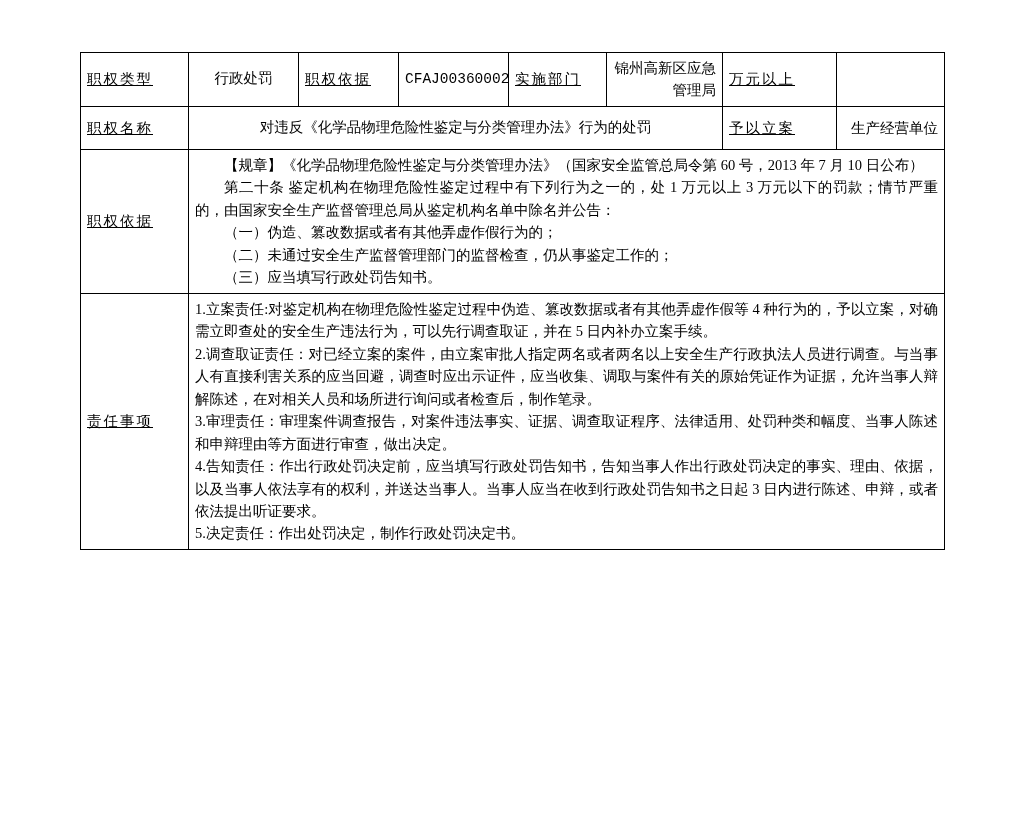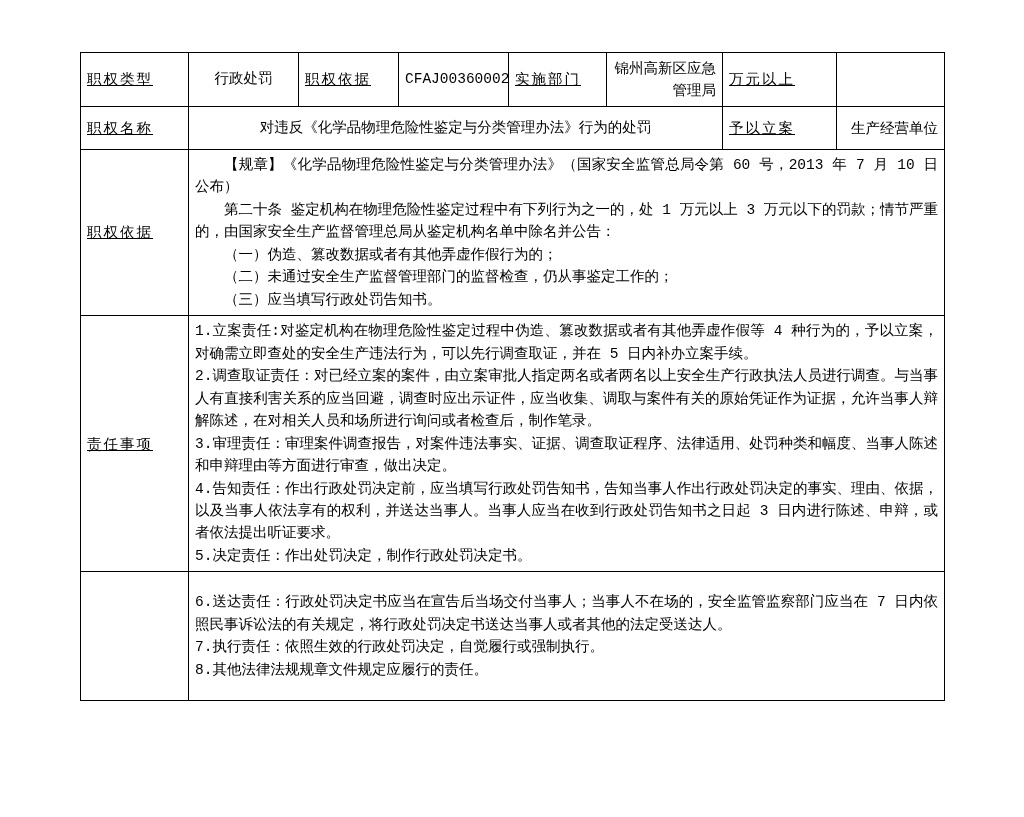--- a/index.html
+++ b/index.html
@@ -43,21 +43,20 @@
     font-family: Liberation Mono, monospace;
   }
   td.body-cell {
     vertical-align: top;
     text-align: justify;
     padding: 6px 8px 8px 8px;
   }
   .line {
     margin: 0;
     padding: 0;
-    font-family: Liberation Mono, monospace;
   }
   .indent {
     text-indent: 2em;
   }
   .tall {
     height: 34px;
   }
   .cell-two-line {
     text-align: right;
     line-height: 1.5;
@@ -111,23 +110,15 @@
       <tr>
         <td class="label">责任事项</td>
         <td class="body-cell" colspan="7">
           <p class="line">1.立案责任:对鉴定机构在物理危险性鉴定过程中伪造、篡改数据或者有其他弄虚作假等 4 种行为的，予以立案，对确需立即查处的安全生产违法行为，可以先行调查取证，并在 5 日内补办立案手续。</p>
           <p class="line">2.调查取证责任：对已经立案的案件，由立案审批人指定两名或者两名以上安全生产行政执法人员进行调查。与当事人有直接利害关系的应当回避，调查时应出示证件，应当收集、调取与案件有关的原始凭证作为证据，允许当事人辩解陈述，在对相关人员和场所进行询问或者检查后，制作笔录。</p>
           <p class="line">3.审理责任：审理案件调查报告，对案件违法事实、证据、调查取证程序、法律适用、处罚种类和幅度、当事人陈述和申辩理由等方面进行审查，做出决定。</p>
           <p class="line">4.告知责任：作出行政处罚决定前，应当填写行政处罚告知书，告知当事人作出行政处罚决定的事实、理由、依据，以及当事人依法享有的权利，并送达当事人。当事人应当在收到行政处罚告知书之日起 3 日内进行陈述、申辩，或者依法提出听证要求。</p>
           <p class="line">5.决定责任：作出处罚决定，制作行政处罚决定书。</p>
         </td>
       </tr>
-      <tr>
-        <td class="label"></td>
-        <td class="body-cell" colspan="7" style="height:120px">
-          <p class="line">6.送达责任：行政处罚决定书应当在宣告后当场交付当事人；当事人不在场的，安全监管监察部门应当在 7 日内依照民事诉讼法的有关规定，将行政处罚决定书送达当事人或者其他的法定受送达人。</p>
-          <p class="line">7.执行责任：依照生效的行政处罚决定，自觉履行或强制执行。</p>
-          <p class="line">8.其他法律法规规章文件规定应履行的责任。</p>
-        </td>
-      </tr>
     </tbody>
   </table>
 </div>
 
 </body></html>

